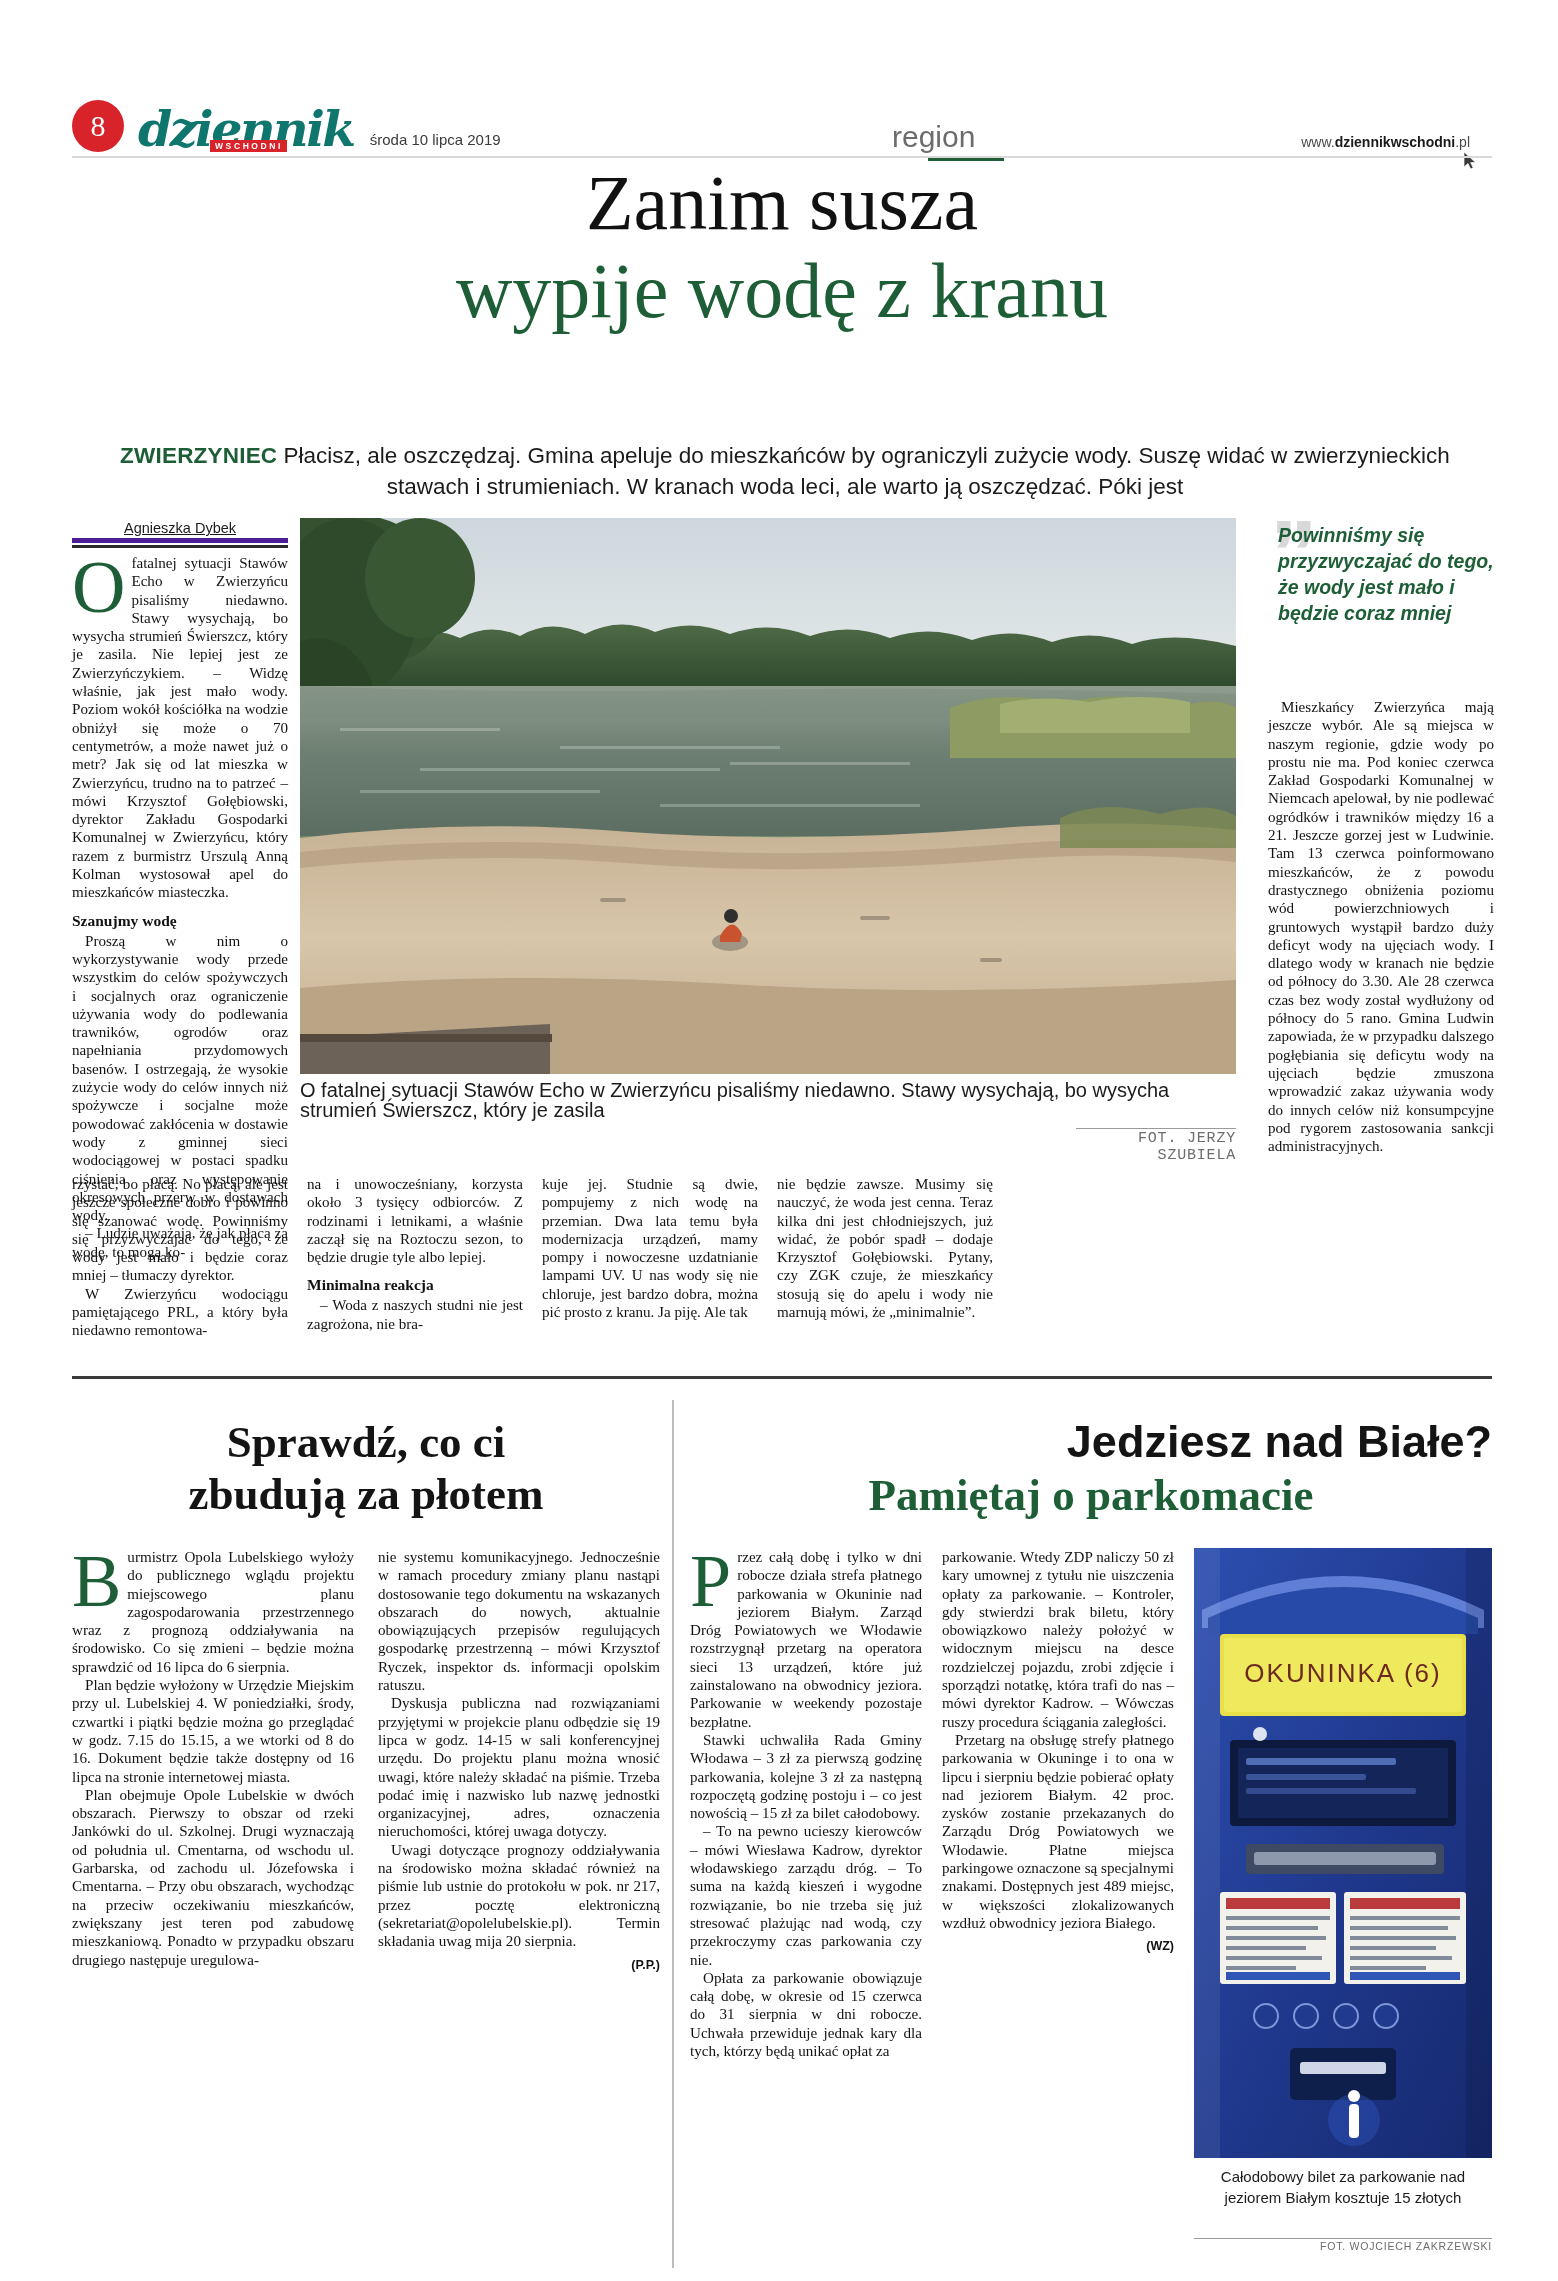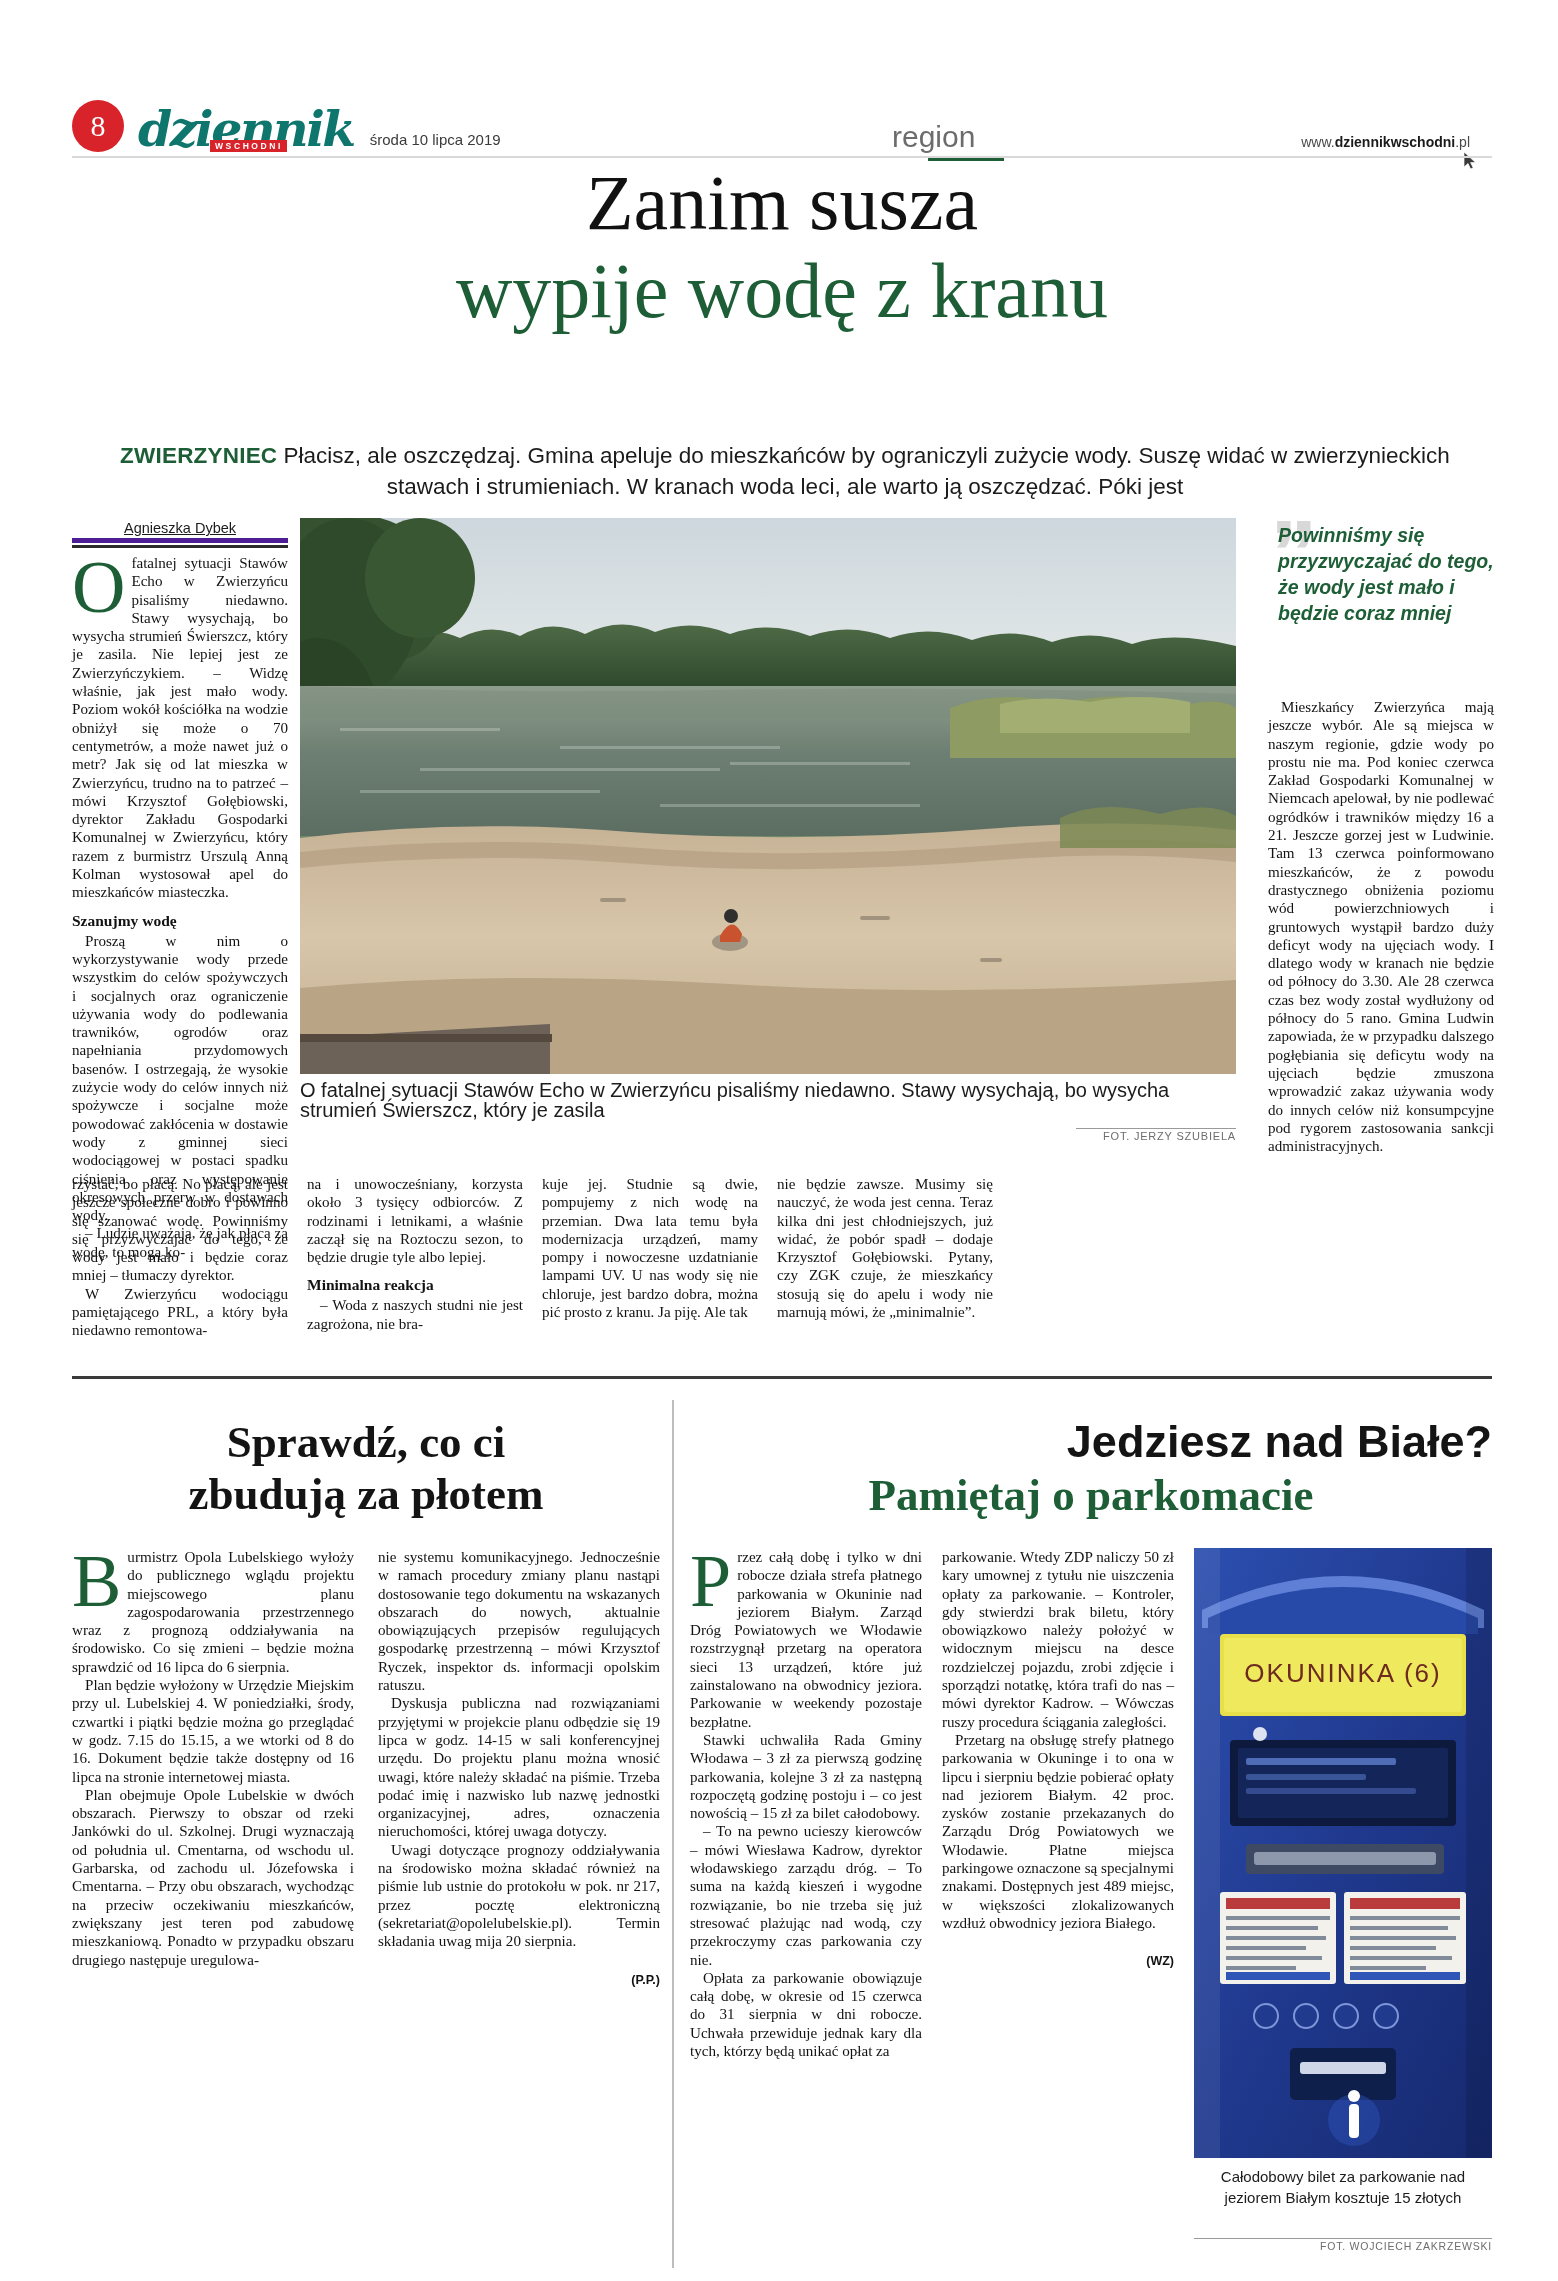--- a/index.html
+++ b/index.html
@@ -118,22 +118,22 @@
   }
   .photo svg{display:block;width:936px;height:556px;}
   .photo-caption{
     position:absolute;left:228px;top:560px;width:936px;
     font-family:"Liberation Sans",sans-serif;
     font-size:20px;line-height:20px;color:#1c1c1c;
   }
   .credit-rule{position:absolute;left:1004px;top:608px;width:160px;height:1px;background:#9a9a9a;}
   .photo-credit{
     position:absolute;left:1004px;top:610px;width:160px;
-    font-family:Liberation Sans, sans-serif;
-    font-size:11px;letter-spacing:.8px;color:#6d6d6d;text-align:right;
+    font-family:Liberation Mono, monospace;
+    font-size:15px;letter-spacing:.8px;color:#6d6d6d;text-align:right;
   }
 
   .pullquote{
     position:absolute;left:1196px;top:-4px;width:226px;height:150px;
   }
   .pq-marks{
     position:absolute;left:2px;top:2px;
     font-family:"Liberation Sans",sans-serif;
     font-size:95px;line-height:70px;color:#d8d8d8;font-weight:bold;
     user-select:none;
@@ -163,21 +163,21 @@
   .bl-head{
     text-align:center;
     font-family:"Liberation Serif",serif;
     font-weight:bold;font-size:45px;line-height:52px;color:#141414;
     margin-top:16px;
   }
   .bl-cols{position:absolute;left:0;top:148px;width:588px;}
   .bl-c{position:absolute;top:0;width:282px;}
   .bl-c1{left:0;}
   .bl-c2{left:306px;}
-  .sig{text-align:right;font-family:"Liberation Sans",sans-serif;font-size:12.5px;font-weight:bold;margin-top:20px;}
+  .sig{text-align:right;font-family:"Liberation Sans",sans-serif;font-size:12.5px;font-weight:bold;margin-top:5px;}
 
   
   .vdiv{position:absolute;left:672px;top:1400px;width:2px;height:868px;background:#bdbdbd;}
 
   
   .br{position:absolute;left:690px;top:1400px;width:802px;}
   .br-head1{
     text-align:right;
     font-family:Liberation Sans, sans-serif;
     font-weight:bold;font-size:45px;line-height:52px;color:#141414;margin-top:16px;

